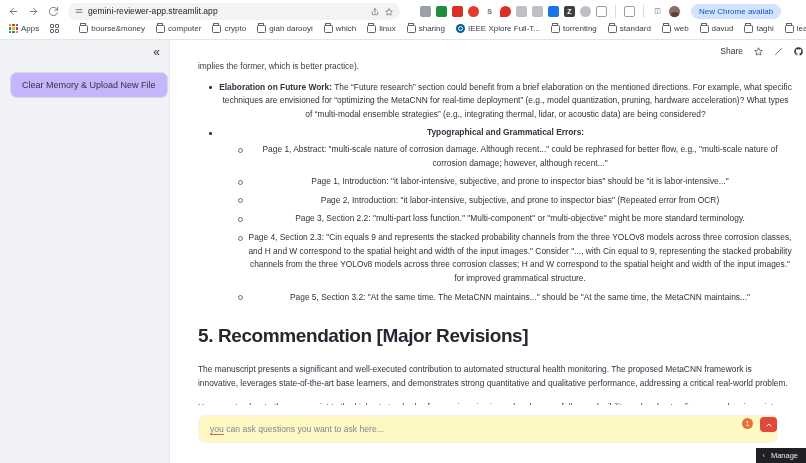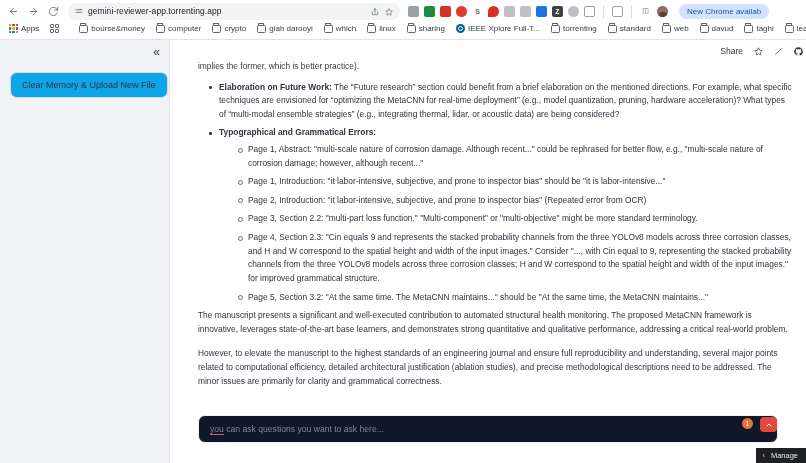--- a/index.html
+++ b/index.html
@@ -51,21 +51,21 @@
     letter-spacing: 0.05px;
     white-space: nowrap;
     overflow: hidden;
   }
   .omnibox-right { margin-left: auto; display: flex; gap: 6px; align-items: center; color:#5f6368;}
 
   .ext-strip {
     display: flex;
     align-items: center;
     gap: 5px;
-    margin-left: 6px;
+    margin-left: 18px;
   }
   .ext-ico {
     width: 11px; height: 11px;
     border-radius: 2px;
     display: flex; align-items: center; justify-content: center;
     font-size: 7px; color: #fff;
     flex: 0 0 auto;
   }
   .sep-v { width:1px; height:13px; background:#dadce0; margin:0 3px; }
 
@@ -166,21 +166,21 @@
     position: absolute;
     top: 6px; right: 10px;
     font-size: 12px;
     color: #31333f;
     line-height: 1;
     letter-spacing: -1px;
   }
   .clear-mem-btn {
     position: absolute;
     top: 32px; left: 10px;
-    background: #0ea5e9;
+    background: #c4b5fd;
     border: 1px solid #d6dae2;
     border-radius: 7px;
     color: #31333f;
     font-size: 9px;
     padding: 7px 11px;
     white-space: nowrap;
     box-shadow: 0 0 0 rgba(0,0,0,0);
   }
 
   .main-area {
@@ -212,20 +212,21 @@
     margin-bottom: 5px;
     opacity: .95;
     position: relative;
     top: -2px;
   }
   ul.l1 { list-style: none; padding-left: 10px; margin: 0; }
   ul.l1 > li {
     position: relative;
     padding-left: 11px;
     margin-bottom: 5px;
+    text-align: center;
   }
   ul.l1 > li::before {
     content: "";
     position: absolute; left: 1px; top: 5.5px;
     width: 2.6px; height: 2.6px; border-radius: 50%;
     background: #31333f;
   }
   ul.l2 { list-style: none; padding-left: 18px; margin: 3px 0 0 0; }
   ul.l2 > li {
     position: relative;
@@ -250,21 +251,21 @@
   p.para { margin: 0 0 11px 0; font-size: 8.4px; line-height: 1.62; color:#31333f;}
 
   
   .chat-wrap {
     position: absolute;
     left: 0; right: 0; bottom: 0;
     background: #ffffff;
     padding: 10px 28px 20px 28px;
   }
   .chat-input {
-    background: #0f172a;
+    background: #fef9c3;
     border: 1px solid #f0f2f6;
     border-radius: 7px;
     height: 28px;
     display: flex;
     align-items: center;
     padding: 0 11px;
     font-size: 8.6px;
     color: #808495;
   }
   .chat-input .ph { border-bottom: 1px dotted transparent; }
@@ -349,21 +350,21 @@
       <span class="site-icon">
         <svg width="8" height="8" viewBox="0 0 24 24" fill="none" stroke="currentColor" stroke-width="2.2" stroke-linecap="round">
             <line x1="3" y1="8" x2="14" y2="8"></line>
             <line x1="18" y1="8" x2="21" y2="8"></line>
             <line x1="3" y1="16" x2="8" y2="16"></line>
             <line x1="12" y1="16" x2="21" y2="16"></line>
             <circle cx="16" cy="8" r="2" fill="currentColor" stroke="none"></circle>
             <circle cx="10" cy="16" r="2" fill="currentColor" stroke="none"></circle>
           </svg>
       </span>
-      <span class="url-text">gemini-reviewer-app.torrenting.app</span>
+      <span class="url-text">gemini-reviewer-app.streamlit.app</span>
       <span class="omnibox-right">
         <span>
           <svg width="8" height="8" viewBox="0 0 24 24" fill="none" stroke="currentColor" stroke-width="2" stroke-linecap="round" stroke-linejoin="round">
               <path d="M4 12v7a1 1 0 0 0 1 1h14a1 1 0 0 0 1-1v-7"></path>
               <polyline points="16 6 12 2 8 6"></polyline>
               <line x1="12" y1="2" x2="12" y2="15"></line>
             </svg>
         </span>
         <span>
           <svg width="8" height="8" viewBox="0 0 24 24" fill="none" stroke="currentColor" stroke-width="2" stroke-linejoin="round">
@@ -524,20 +525,21 @@
             <li>Page 1, Abstract: "multi-scale nature of corrosion damage. Although recent..." could be rephrased for better flow, e.g., "multi-scale nature of corrosion damage; however, although recent..."</li>
             <li>Page 1, Introduction: "it labor-intensive, subjective, and prone to inspector bias" should be "it is labor-intensive..."</li>
             <li>Page 2, Introduction: "it labor-intensive, subjective, and prone to inspector bias" (Repeated error from OCR)</li>
             <li>Page 3, Section 2.2: "multi-part loss function." "Multi-component" or "multi-objective" might be more standard terminology.</li>
             <li>Page 4, Section 2.3: "Cin equals 9 and represents the stacked probability channels from the three YOLOv8 models across three corrosion classes, and H and W correspond to the spatial height and width of the input images." Consider "..., with Cin equal to 9, representing the stacked probability channels from the three YOLOv8 models across three corrosion classes; H and W correspond to the spatial height and width of the input images." for improved grammatical structure.</li>
             <li>Page 5, Section 3.2: "At the same time. The MetaCNN maintains..." should be "At the same time, the MetaCNN maintains..."</li>
           </ul>
         </li>
       </ul>
 
+      <h2 class="rec-title">5. Recommendation [Major Revisions]</h2>
 
       <p class="para">The manuscript presents a significant and well-executed contribution to automated structural health monitoring. The proposed MetaCNN framework is innovative, leverages state-of-the-art base learners, and demonstrates strong quantitative and qualitative performance, addressing a critical real-world problem.</p>
       <p class="para">However, to elevate the manuscript to the highest standards of an engineering journal and ensure full reproducibility and understanding, several major points related to computational efficiency, detailed architectural justification (ablation studies), and precise methodological descriptions need to be addressed. The minor issues are primarily for clarity and grammatical correctness.</p>
 
     </div>
 
     <div class="chat-wrap">
       <div class="chat-input">
         <span class="ph"><u>you</u><span> can ask questions you want to ask here...</span></span>
       </div>

